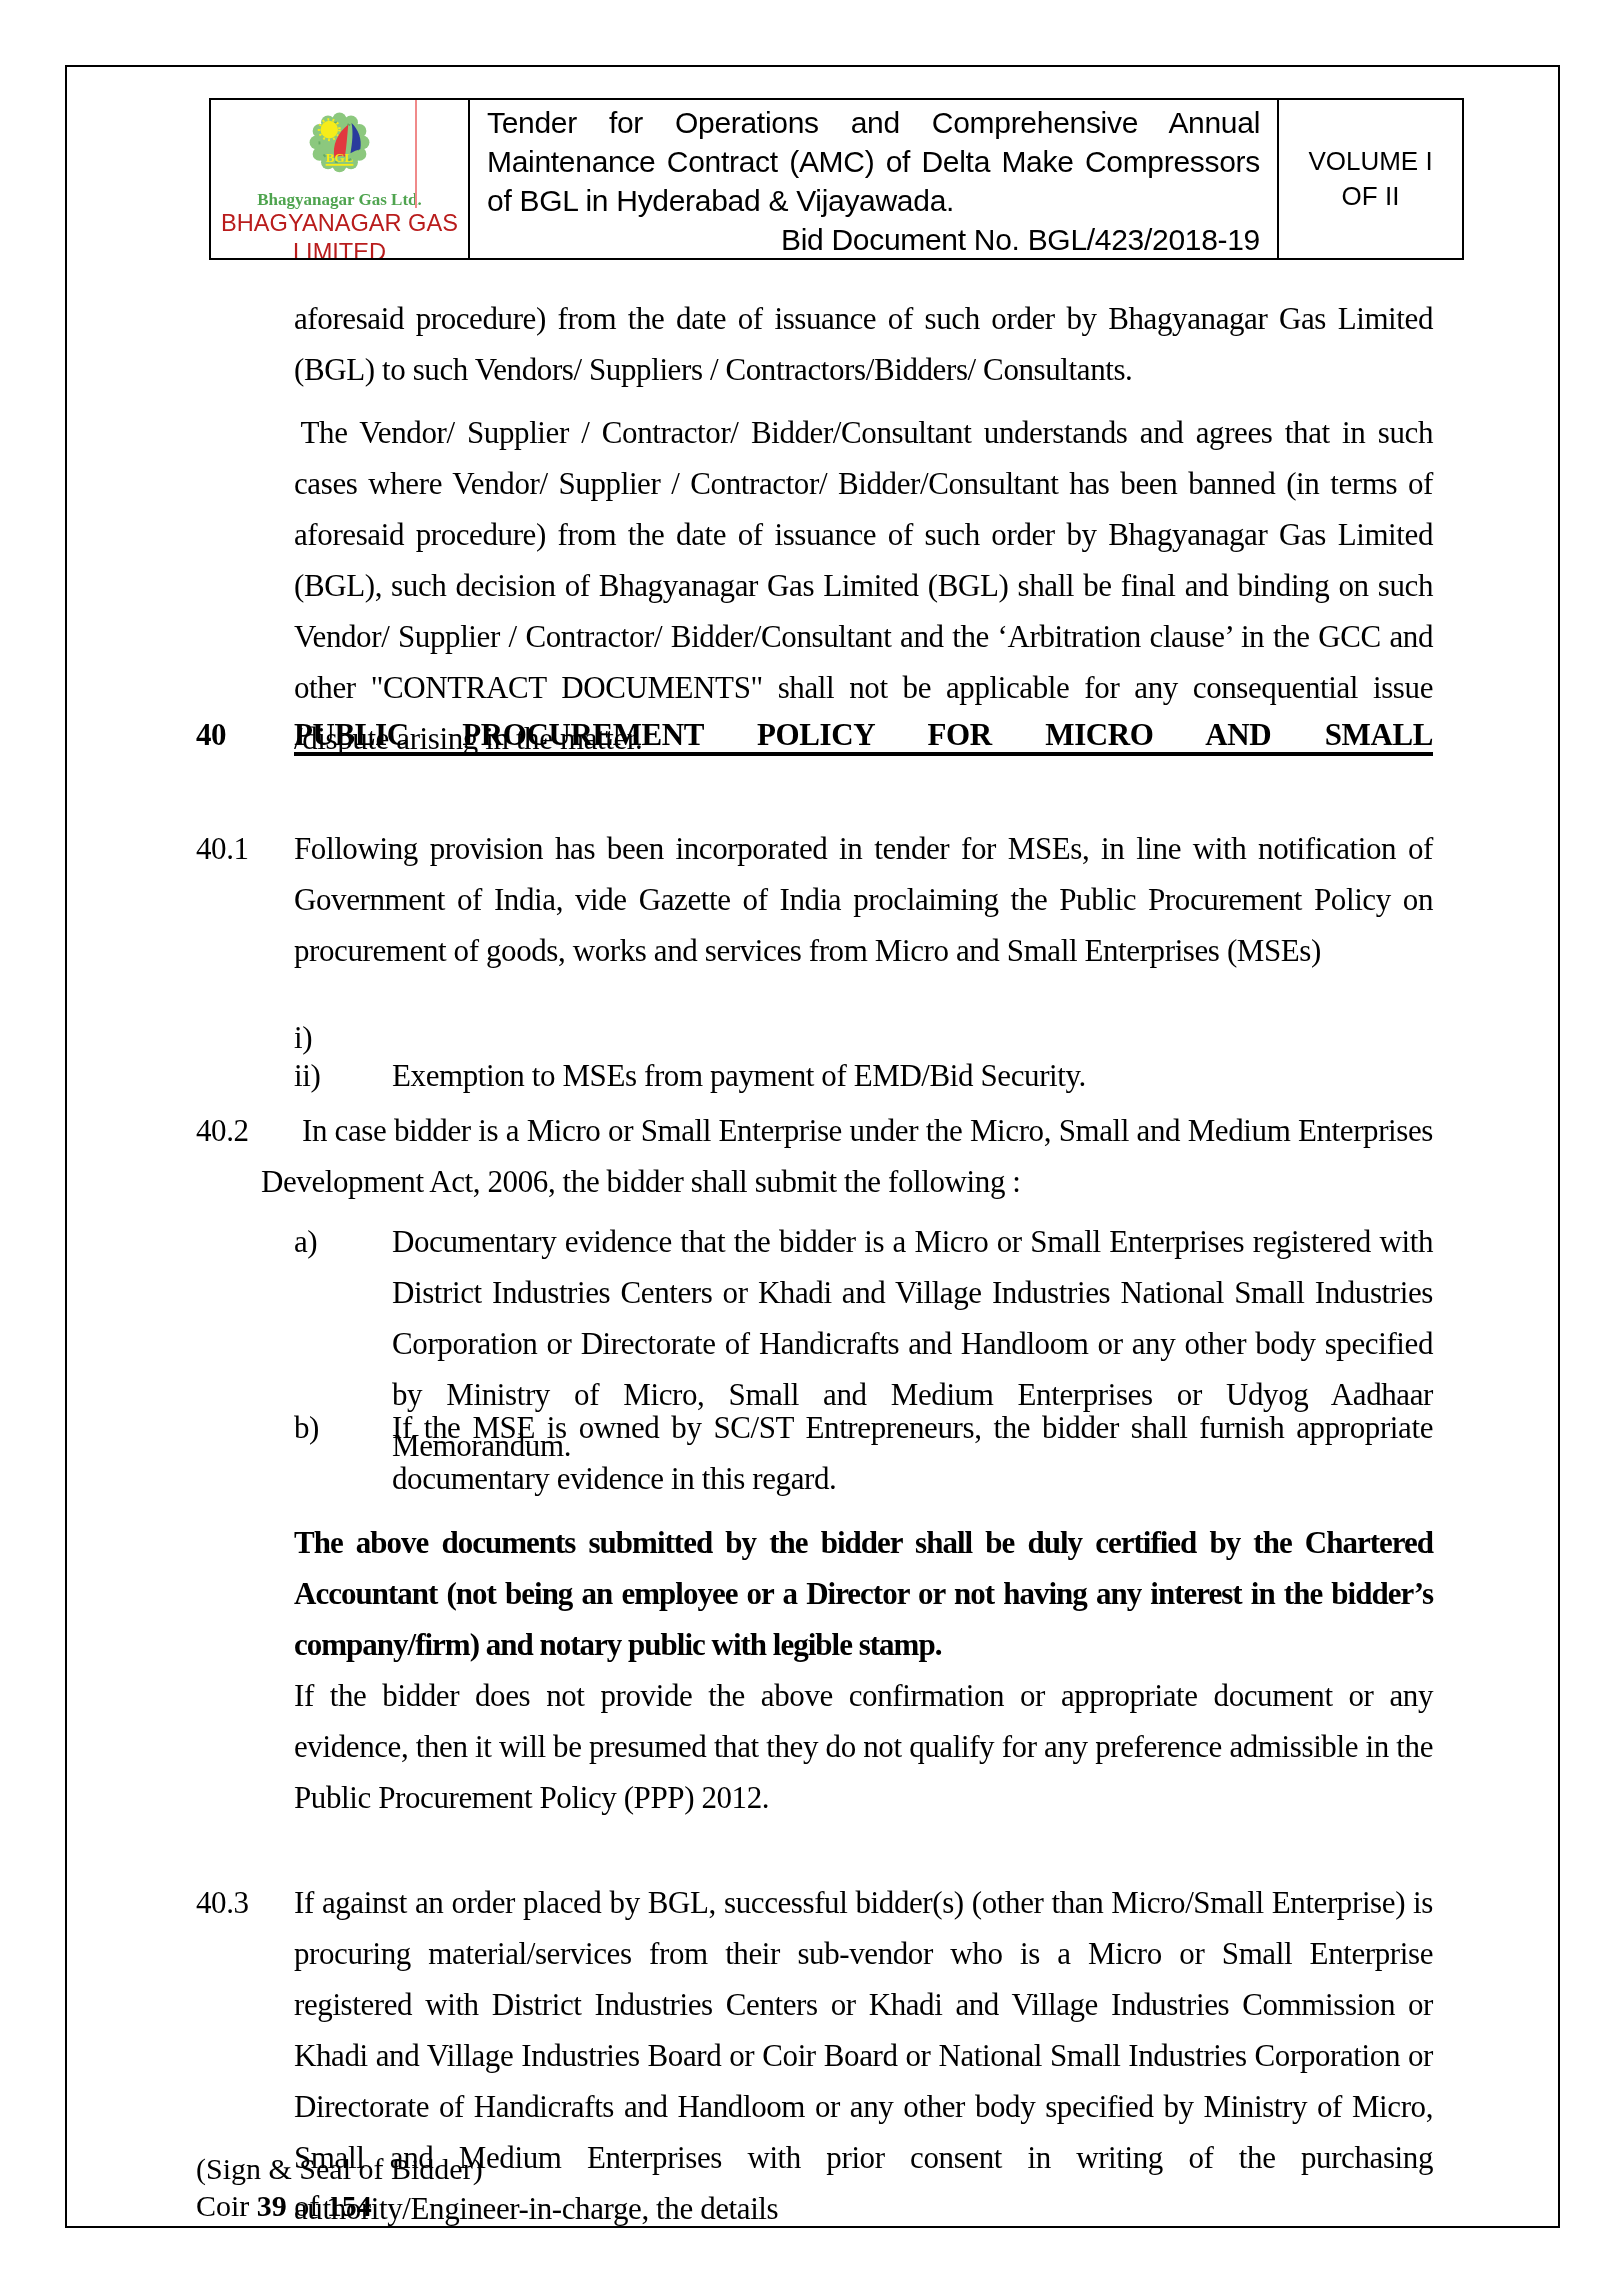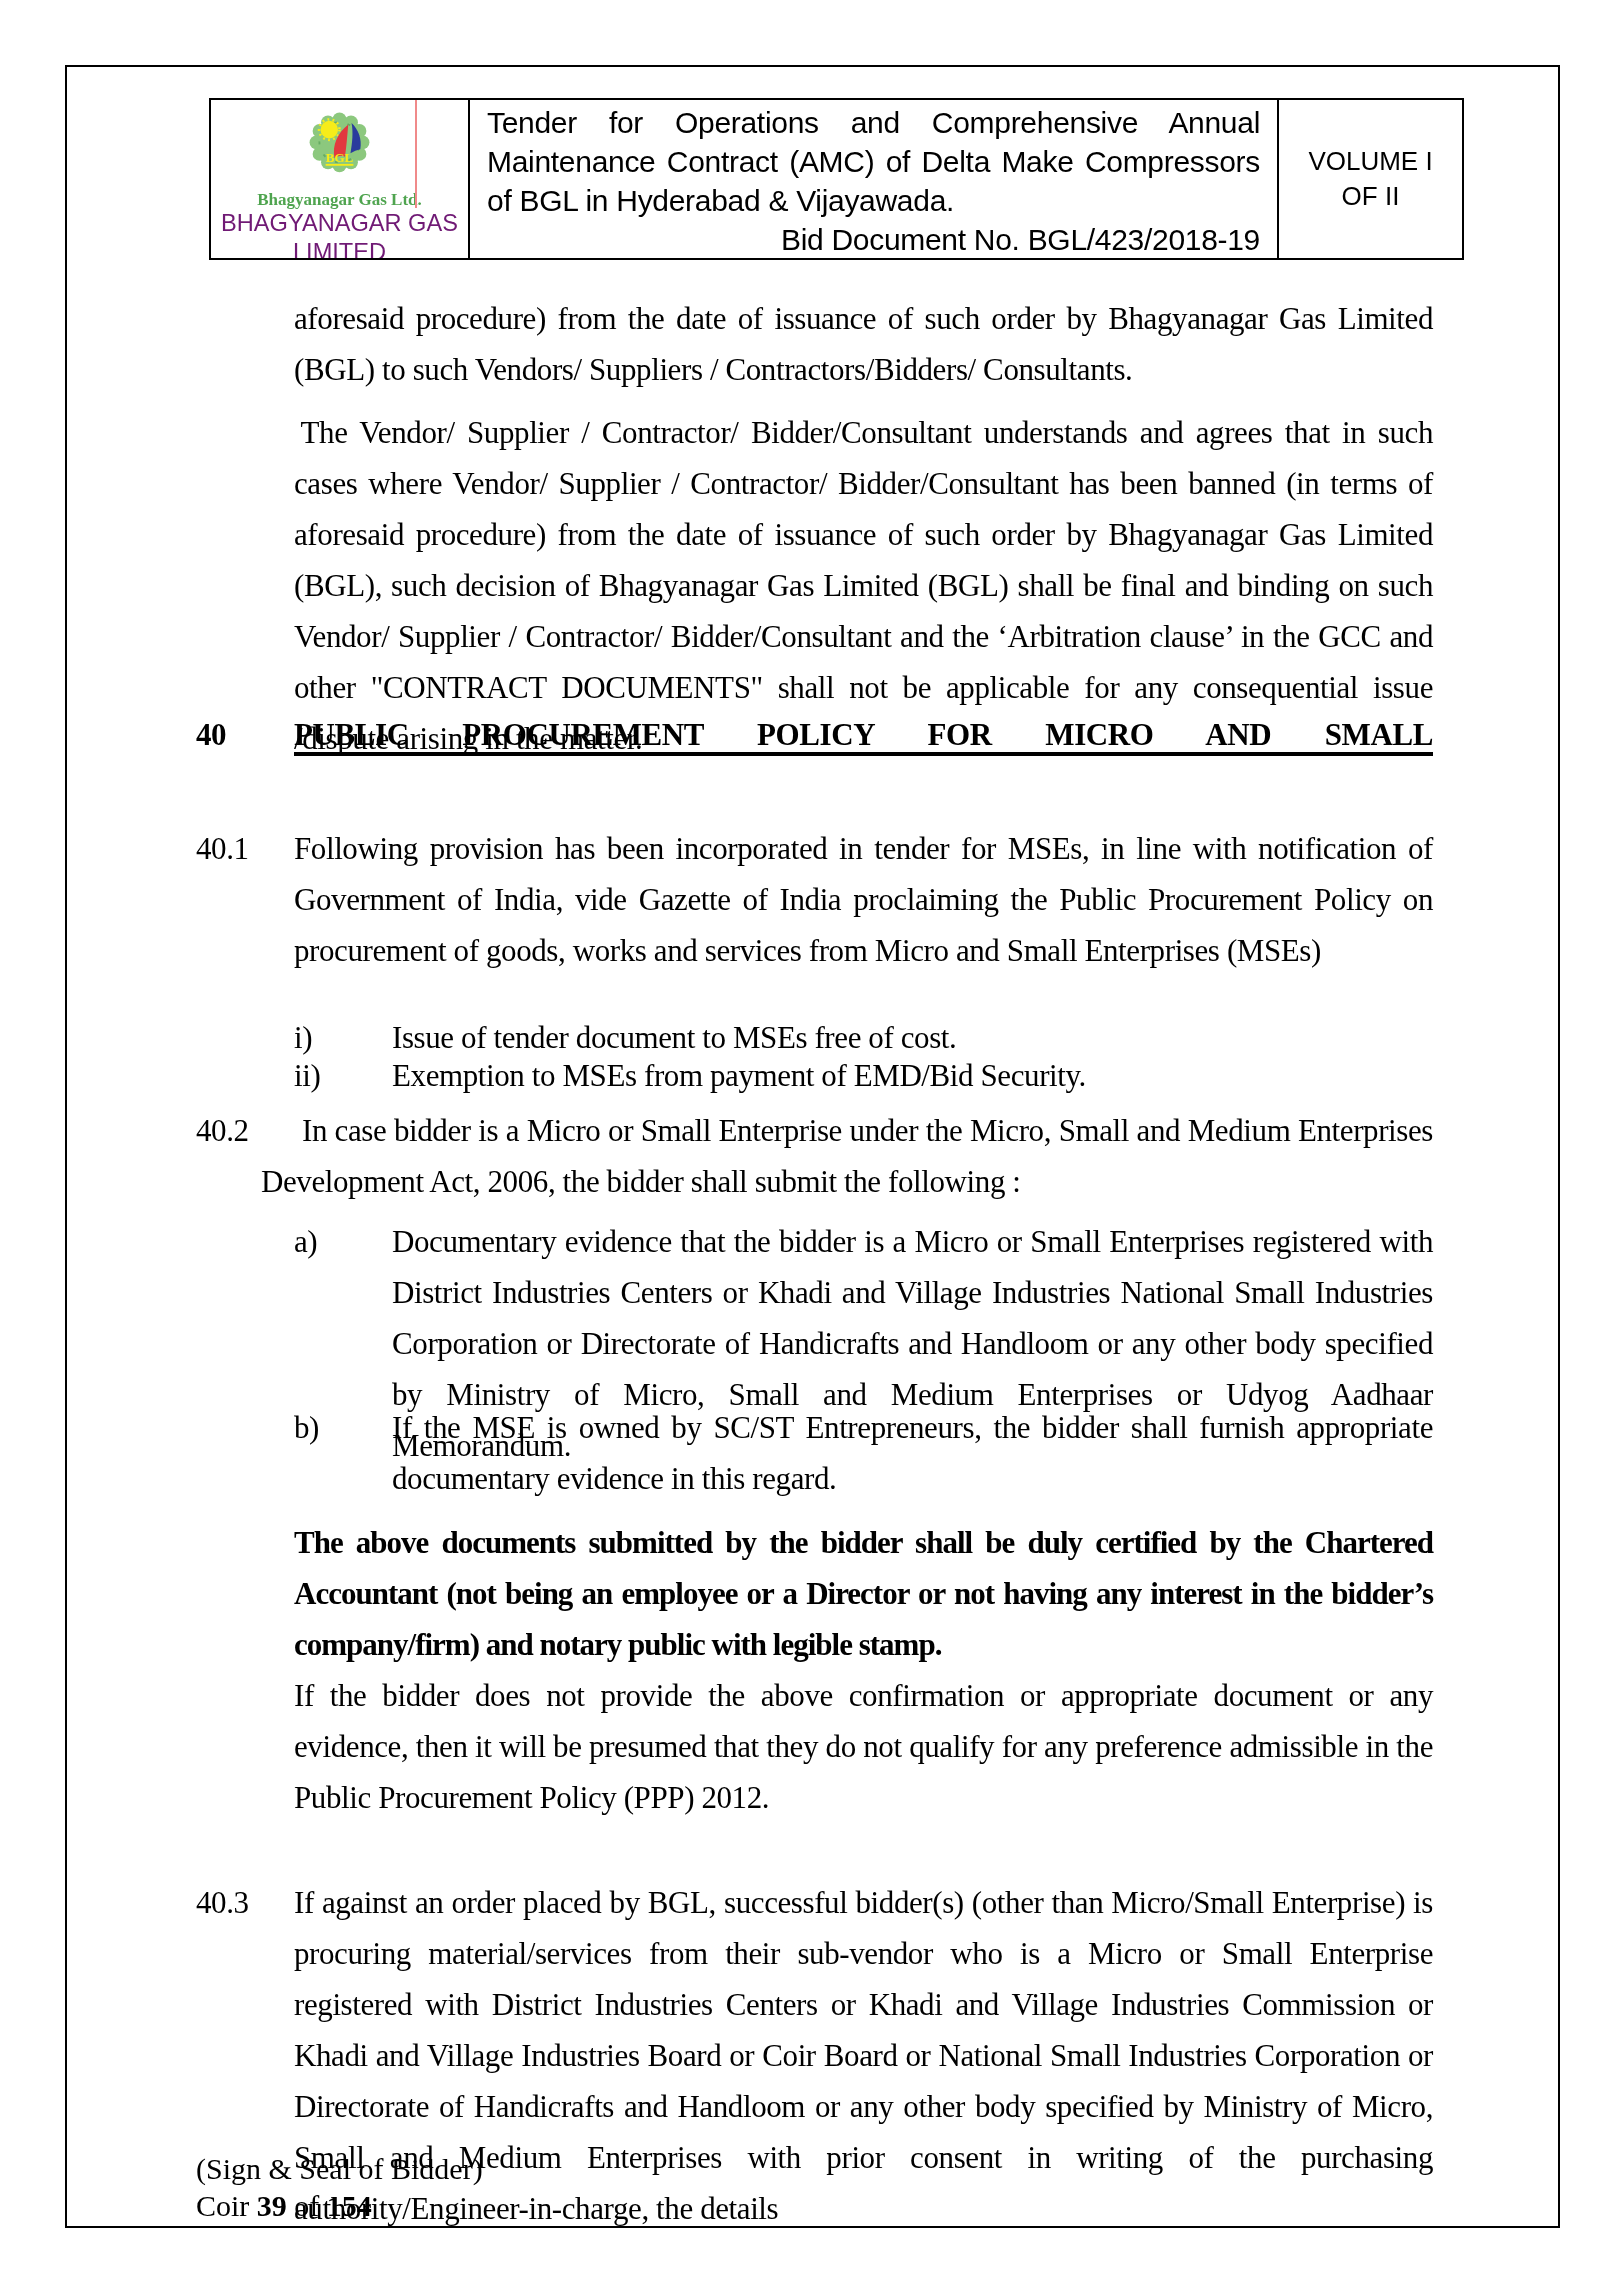--- a/index.html
+++ b/index.html
@@ -30,21 +30,21 @@
   }
   .title-just{text-align:justify;text-align-last:left;letter-spacing:-0.3px;}
   .title-center{text-align:right;letter-spacing:-0.3px;}
   .logo-svg{width:73px;height:73px;margin-top:6.5px;}
   .logo-caption{
     font-family:"Liberation Serif", serif;font-weight:bold;font-size:17px;line-height:19.6px;
     color:var(--caption-green,#4FA44F);
     margin-top:8px;
   }
   .company{
-    font-family:"Liberation Sans", sans-serif;font-size:23.6px;line-height:29px;color:#701a75;
+    font-family:"Liberation Sans", sans-serif;font-size:23.6px;line-height:29px;color:#b91c1c;
   }
   .red-line{
     position:absolute;left:204px;top:0;width:2px;height:108px;
     background:var(--red-line,#F08A8A);
   }
   
   .content{position:absolute;left:196px;top:0;width:1237px;height:2295px;}
   .block{position:absolute;left:0;width:1237px;font-size:31px;line-height:51px;letter-spacing:-0.4px;}
   .para{margin-left:98px;text-align:justify;}
   .indent1{text-indent:6.5px;}
@@ -148,21 +148,20 @@
     </div>
   </div>
 
   <div class="block b-s401">
     <span class="num">40.1</span>
     <div class="stext">Following provision has been incorporated in tender for MSEs, in line with notification of Government of India, vide Gazette of India proclaiming the Public Procurement Policy on procurement of goods, works and services from Micro and Small Enterprises (MSEs)</div>
   </div>
 
   <div class="block b-i1">
     <span class="marker">i)</span>
-    <div class="itext">Issue of tender document to MSEs free of cost.</div>
   </div>
 
   <div class="block b-i2">
     <span class="marker">ii)</span>
     <div class="itext">Exemption to MSEs from payment of EMD/Bid Security.</div>
   </div>
 
   <div class="block b-s402">
     <span class="num">40.2</span>
     <div class="s402-text">In case bidder is a Micro or Small Enterprise under the Micro, Small and Medium Enterprises Development Act, 2006, the bidder shall submit the following :</div>

